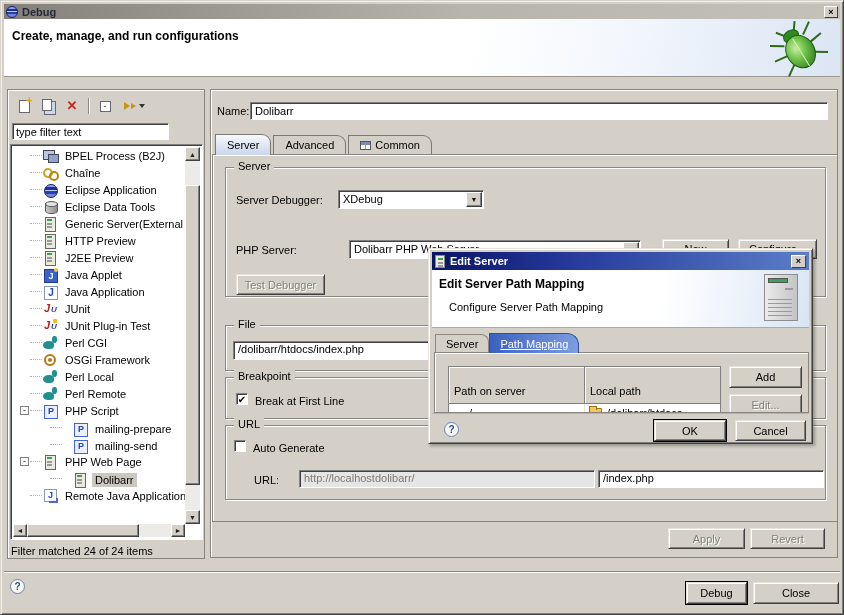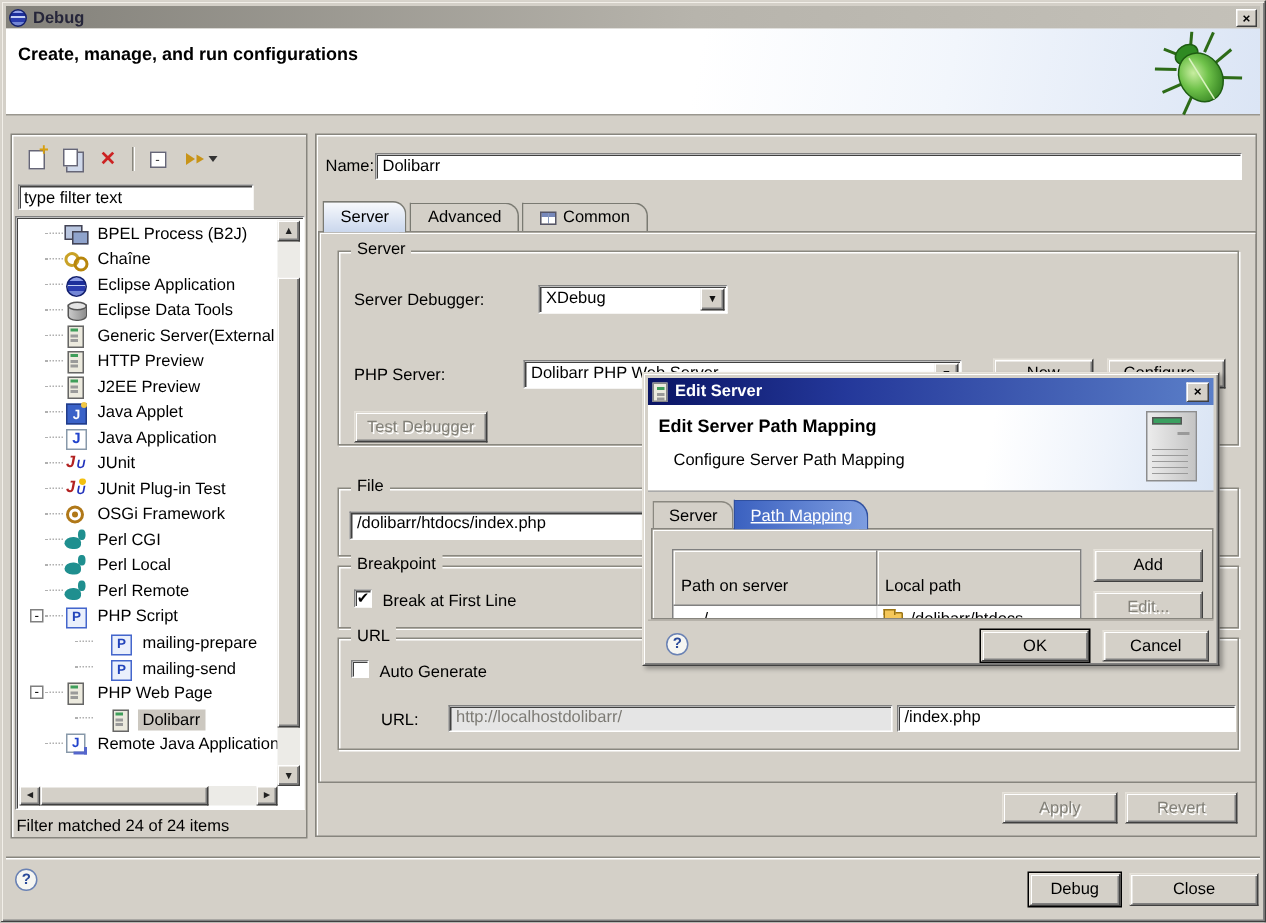--- a/index.html
+++ b/index.html
@@ -317,26 +317,26 @@
           </div>
           <div class="tree-row">
             <span class="ti junit-icon"></span>
             <span class="tlabel">JUnit</span>
           </div>
           <div class="tree-row">
             <span class="ti junit-plugin-icon"></span>
             <span class="tlabel">JUnit Plug-in Test</span>
           </div>
           <div class="tree-row">
+            <span class="ti perl-icon"></span>
+            <span class="tlabel">Perl CGI</span>
+          </div>
+          <div class="tree-row">
             <span class="ti osgi-icon"></span>
             <span class="tlabel">OSGi Framework</span>
-          </div>
-          <div class="tree-row">
-            <span class="ti perl-icon"></span>
-            <span class="tlabel">Perl CGI</span>
           </div>
           <div class="tree-row">
             <span class="ti perl-icon"></span>
             <span class="tlabel">Perl Local</span>
           </div>
           <div class="tree-row">
             <span class="ti perl-icon"></span>
             <span class="tlabel">Perl Remote</span>
           </div>
           <div class="tree-row">
@@ -396,21 +396,21 @@
           <span class="common-tab-icon"></span>
           <span>Common</span>
         </div>
     </div>
 
     <div class="content-box">
 
       <div class="group g-server">
         <span class="grp-label">Server</span>
         <span style="position:absolute;left:10px;top:26px;">Server Debugger:</span>
-        <div class="combo" style="left:133px;top:22px;width:126px;height:19px;">
+        <div class="combo" style="left:112px;top:22px;width:146px;height:19px;">
           <span class="ct">XDebug</span>
           <span class="cbtn">▼</span>
         </div>
         <span style="position:absolute;left:10px;top:76px;">PHP Server:</span>
         <div class="combo" style="left:123px;top:72px;width:292px;height:19px;">
           <span class="ct">Dolibarr PHP Web Server</span>
           <span class="cbtn">▼</span>
         </div>
         <div class="btn" style="position:absolute;left:436px;top:71px;width:67px;height:20px;">New</div>
         <div class="btn" style="position:absolute;left:512px;top:71px;width:79px;height:20px;">Configure...</div>

